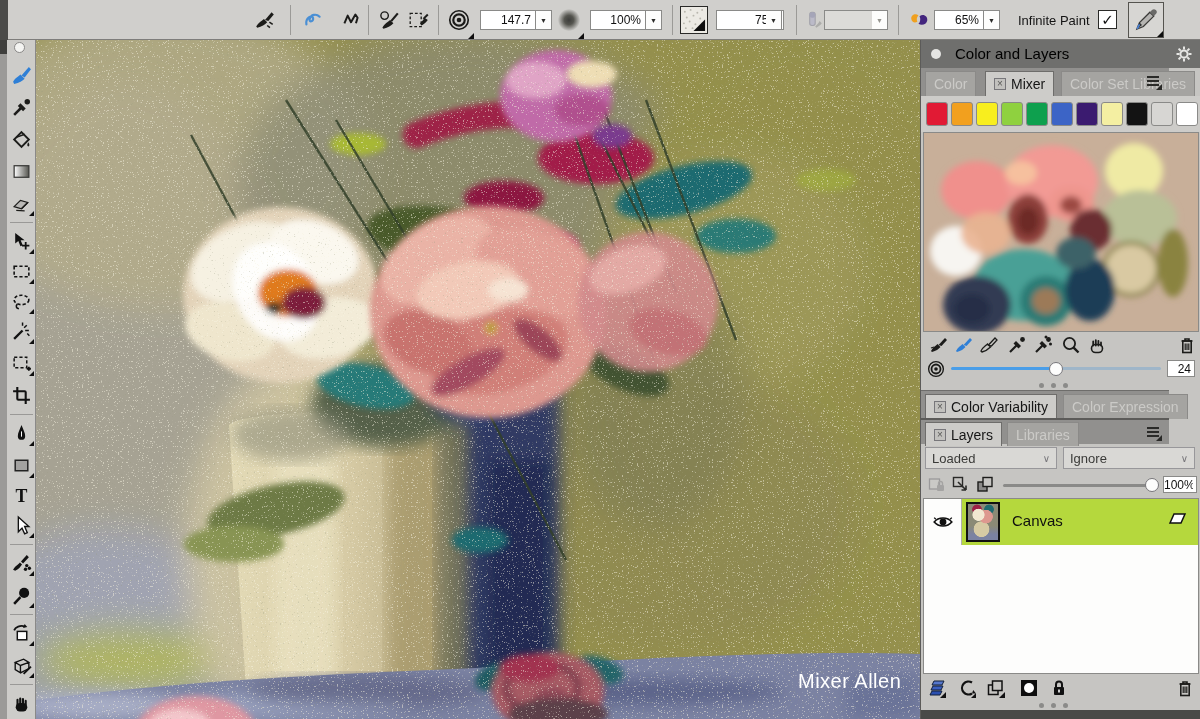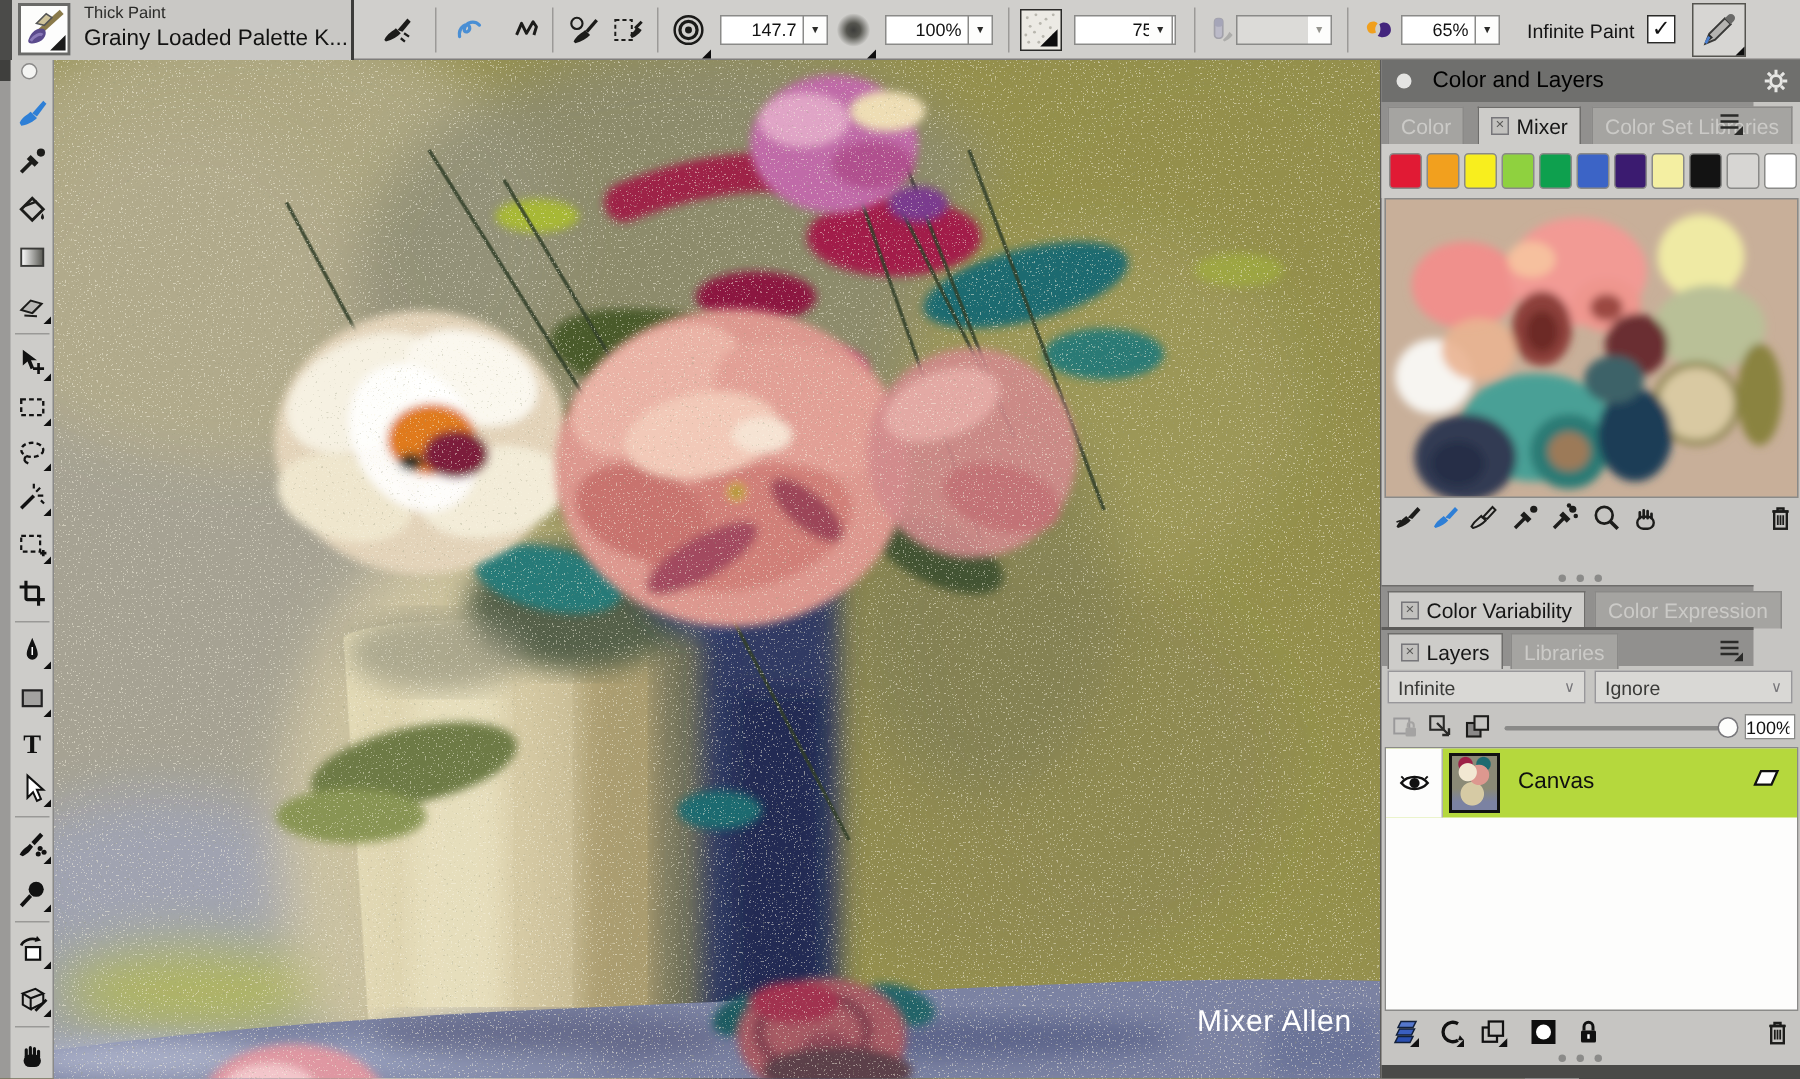--- a/index.html
+++ b/index.html
@@ -95,33 +95,20 @@
         <stop offset="0" stop-color="#e3dab6"></stop>
           <stop offset="0.55" stop-color="#d6caa4"></stop>
           <stop offset="1" stop-color="#b2a57c"></stop>
       </linearGradient>
     </defs>
   </svg>
 
   <div id="property-bar">
     <div class="bar-left-edge"></div>
 
-    <div class="brush-selector">
-      <div class="brush-thumb">
-        <svg viewBox="0 0 24 24">
-            <path d="M21 3 L10 13" stroke="#8a7a4a" stroke-width="3"></path>
-            <path d="M12 10 L16 6 L13 4 L8 9 Z" fill="#cfc39a" stroke="#555" stroke-width="0.8"></path>
-            <path d="M4 17 C6 12 10 11 12 12 C14 14 12 18 8 19 C5 20 3 19 4 17 Z" fill="#5a4a8c"></path>
-            <path d="M5 18 C7 15 10 14 11 15" stroke="#8a7ab8" stroke-width="1.6" fill="none"></path>
-            <path d="M23 23 L15 23 L23 15 Z" fill="#1a1a1a"></path>
-          </svg>
-      </div>
-      <div class="bs-cat">Thick Paint</div>
-      <div class="bs-var">Grainy Loaded Palette K...</div>
-    </div>
 
     <div class="pbtn" style="left:252px">
       <svg viewBox="0 0 20 20">
           <path d="M2 16 C4 12 7 11 9 9 L12 12 C10 14 7 16 3 17 Z" fill="#1c1c1a"></path>
           <path d="M10 10 L16 3 L18 5 L13 11" fill="#1c1c1a"></path>
           <path d="M14 12 l3 2 M12 15 l2.5 2" stroke="#1c1c1a" stroke-width="1.4"></path>
         </svg>
     </div>
     <div class="vsep" style="left:290px"></div>
     <div class="pbtn" style="left:300px">
@@ -662,20 +649,31 @@
       </div>
       <div class="mtool" style="left:254px">
         <svg viewBox="0 0 20 20">
             <path d="M4.5 6 h11 M8 6 V4 h4 V6" stroke="#1c1c1a" stroke-width="1.6" fill="none"></path>
             <rect x="5.8" y="6" width="8.4" height="11.5" fill="none" stroke="#1c1c1a" stroke-width="1.6"></rect>
             <path d="M8.2 8.5 v6.5 M10 8.5 v6.5 M11.8 8.5 v6.5" stroke="#1c1c1a" stroke-width="1.2"></path>
           </svg>
       </div>
     </div>
 
+    <div class="slider-row">
+      <svg style="position:absolute;left:6px;top:2px" width="18" height="18" viewBox="0 0 20 20">
+          <circle cx="10" cy="10" r="8.2" stroke="#1a1a18" stroke-width="1.5" fill="none"></circle>
+          <circle cx="10" cy="10" r="5" stroke="#1a1a18" stroke-width="2" fill="none"></circle>
+          <circle cx="10" cy="10" r="2" fill="#1a1a18"></circle>
+        </svg>
+      <div class="track" style="left:30px;top:9px;width:105px;background:#4a9ee8"></div>
+      <div class="track" style="left:135px;top:9px;width:105px;background:#9fb6c9"></div>
+      <div class="knob" style="left:128px;top:4px"></div>
+      <input class="mini-num" style="left: 246px; top: 2px; width: 28px;" value="24">
+    </div>
     <div class="grip-dots" style="left:118px;top:343px">
         <i></i>
         <i></i>
         <i></i>
       </div>
 
     <div class="tabbar" style="top:350px;height:28px;border-top:1px solid #6e6d6b">
       <div class="tab active" style="left:4px">
           <span class="xbox">×</span>
           <span>Color Variability</span>
@@ -696,21 +694,21 @@
       <svg class="opt-icon" viewBox="0 0 18 16" style="top:5px">
           <g stroke="#2a2a28" stroke-width="1.8">
             <path d="M2 3 h12 M2 7 h12 M2 11 h12"></path>
           </g>
           <path d="M17 16 L11 16 L17 10 Z" fill="#2a2a28"></path>
         </svg>
     </div>
 
     <div class="dd-row">
       <div class="select" style="left:4px">
-        <span>Infinite</span>
+        <span>Loaded</span>
           <span class="chev">∨</span>
       </div>
       <div class="select" style="left:142px">
         <span>Ignore</span>
           <span class="chev">∨</span>
       </div>
     </div>
 
     <div class="lctrl-row">
       <svg class="lcicon" style="left:6px;opacity:.55" viewBox="0 0 20 20">

